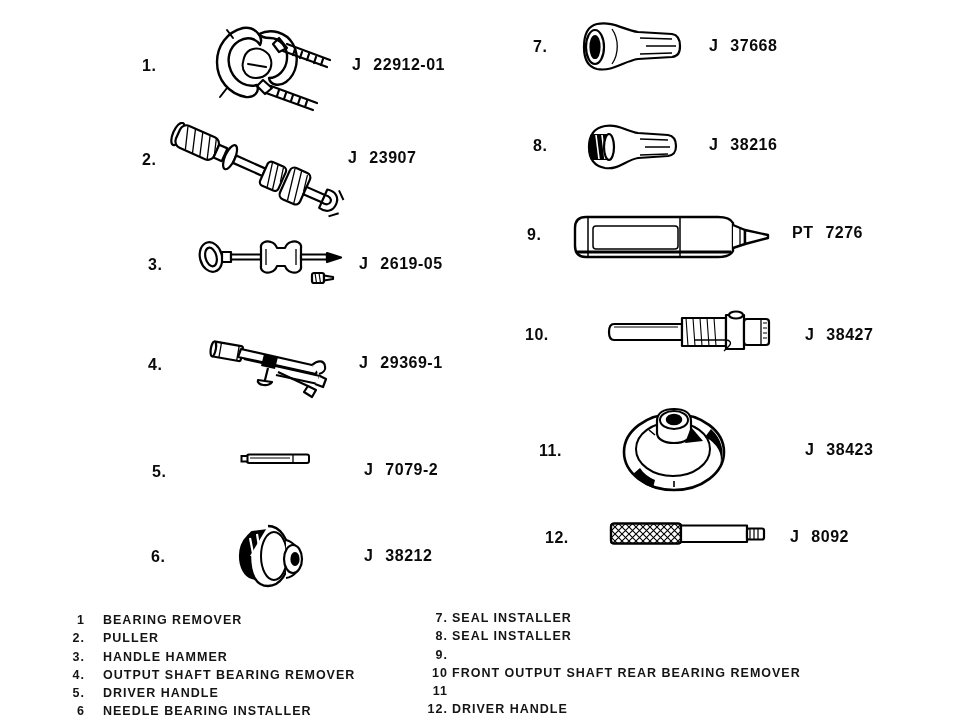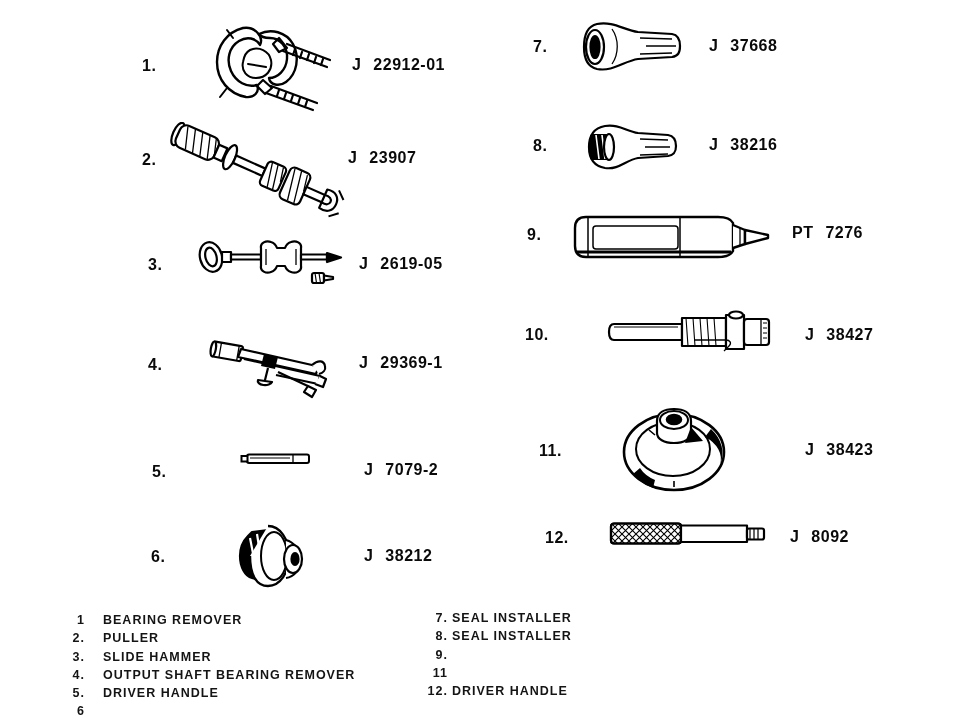--- a/index.html
+++ b/index.html
@@ -234,54 +234,59 @@
         <span class="llabel">BEARING REMOVER</span>
       </div>
 
       <div class="lrow">
         <span class="lnum">2.</span>
         <span class="llabel">PULLER</span>
       </div>
 
       <div class="lrow">
         <span class="lnum">3.</span>
-        <span class="llabel">SLIDE HAMMER</span>
+        <span class="llabel">HANDLE HAMMER</span>
       </div>
 
       <div class="lrow">
         <span class="lnum">4.</span>
         <span class="llabel">OUTPUT SHAFT BEARING REMOVER</span>
       </div>
 
       <div class="lrow">
         <span class="lnum">5.</span>
         <span class="llabel">DRIVER HANDLE</span>
       </div>
 
       <div class="lrow">
         <span class="lnum">6</span>
+        <span class="llabel">NEEDLE BEARING INSTALLER</span>
       </div>
     </div>
 
   <div class="legend legend-right" style="left:424px;top:609px">
 
       <div class="lrow">
         <span class="lnum">7.</span>
         <span class="llabel">SEAL INSTALLER</span>
       </div>
 
       <div class="lrow">
         <span class="lnum">8.</span>
         <span class="llabel">SEAL INSTALLER</span>
       </div>
 
       <div class="lrow">
         <span class="lnum">9.</span>
       </div>
 
+      <div class="lrow">
+        <span class="lnum">10</span>
+        <span class="llabel">FRONT OUTPUT SHAFT REAR BEARING REMOVER</span>
+      </div>
 
       <div class="lrow">
         <span class="lnum">11</span>
       </div>
 
       <div class="lrow">
         <span class="lnum">12.</span>
         <span class="llabel">DRIVER HANDLE</span>
       </div>
     </div>

